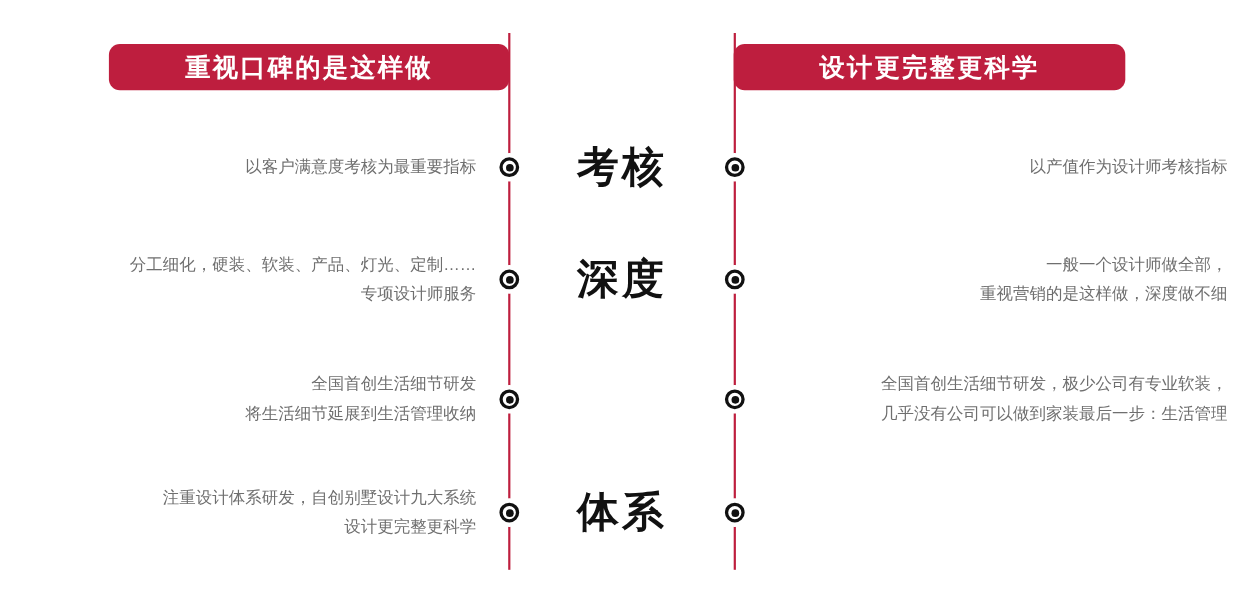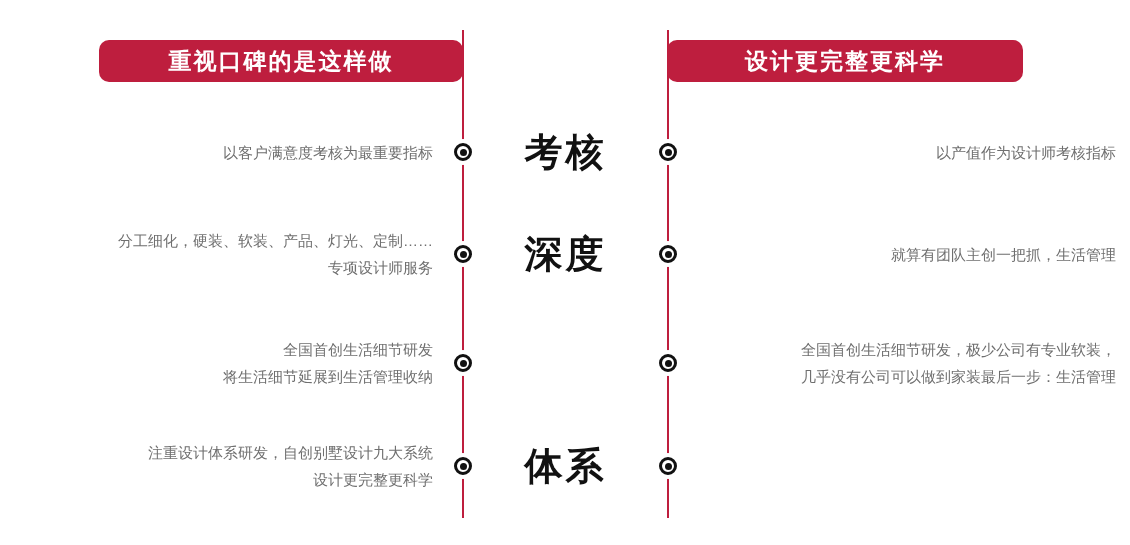--- a/index.html
+++ b/index.html
@@ -119,21 +119,22 @@
       <div>专项设计师服务</div>
     </div>
     <span class="marker m-left">
         <span class="dot"></span>
       </span>
     <div class="row-label">深度</div>
     <span class="marker m-right">
         <span class="dot"></span>
       </span>
     <div class="note right-note">
-      <div>就算有团队主创一把抓，生活管理</div>
+      <div>一般一个设计师做全部，</div>
+      <div>重视营销的是这样做，深度做不细</div>
     </div>
   </div>
 
   <div class="row row3">
     <div class="note left-note">
       <div>全国首创生活细节研发</div>
       <div>将生活细节延展到生活管理收纳</div>
     </div>
     <span class="marker m-left">
         <span class="dot"></span>

